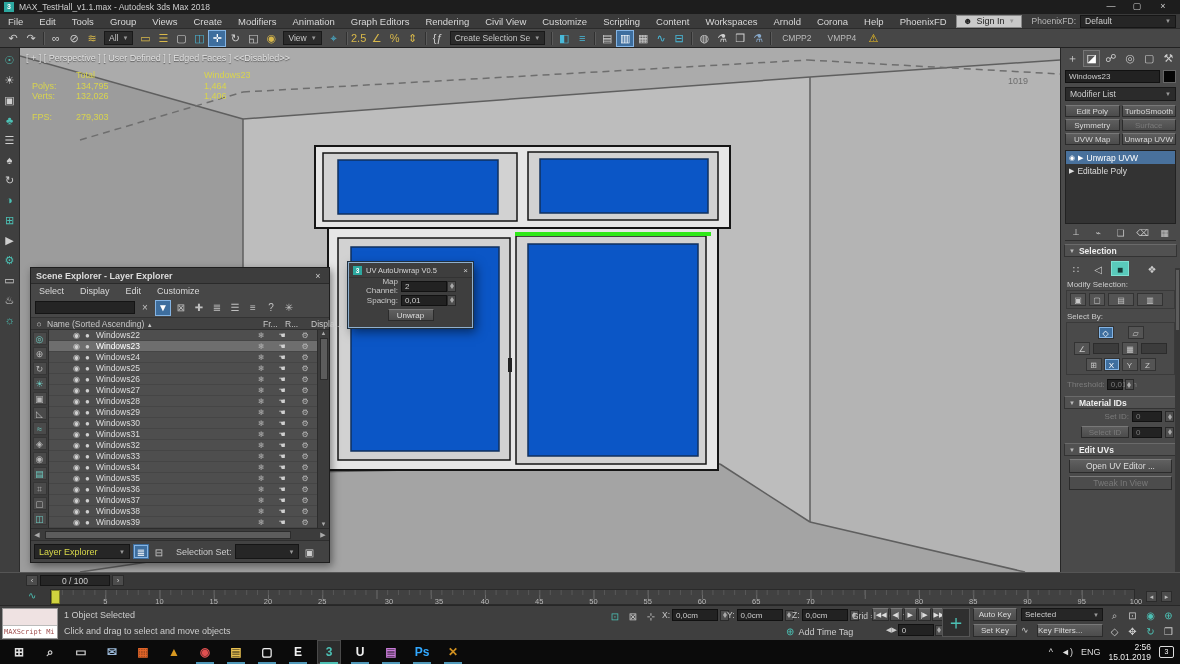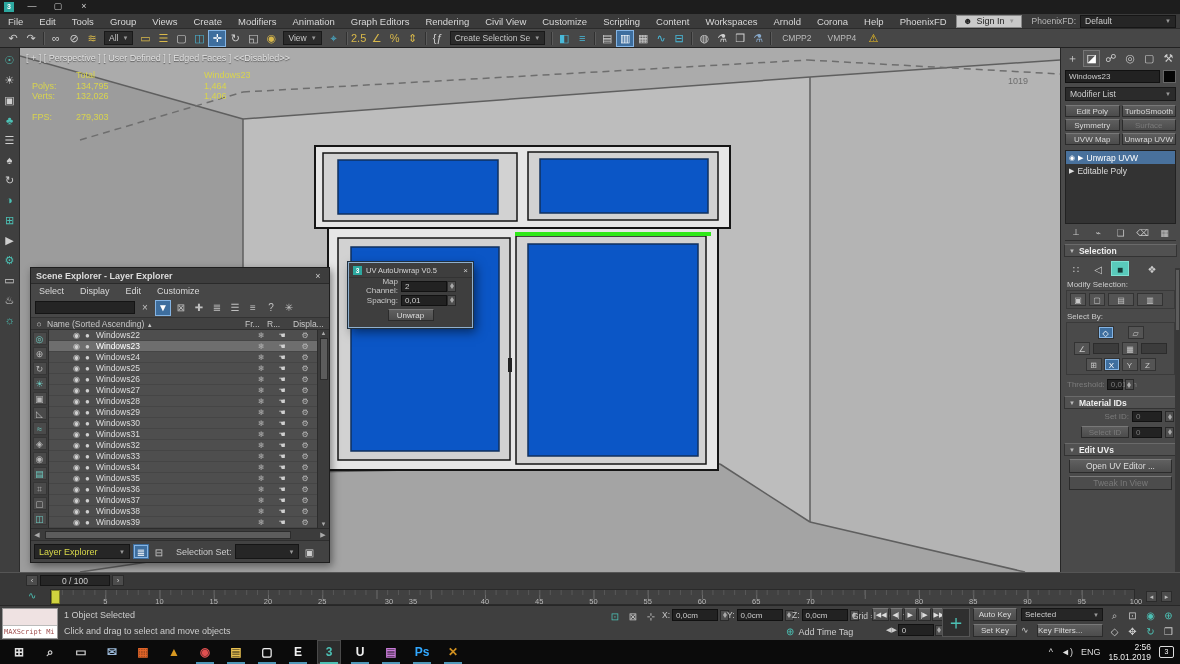--- a/index.html
+++ b/index.html
@@ -41,21 +41,21 @@
 .se-menu{height:14px;display:flex;align-items:center}
 .se-menu .menu-item{font-size:9px;padding:0 8px}
 .se-tools{height:20px;display:flex;align-items:center;gap:2px;padding:0 4px;border-bottom:1px solid #333}
 .se-search{width:100px;height:13px;background:#242424;border:1px solid #141414}
 .se-tico{width:16px;height:16px;text-align:center;line-height:16px;color:#c0c0c0;font-size:10px}
 .se-tico.active{background:#3e6e9e;box-shadow:inset 0 0 0 1px #84b4e4;color:#fff}
 .se-cols{height:12px;background:#414141;border-bottom:1px solid #2e2e2e;display:flex;align-items:center;font-size:8.5px;color:#c8c8c8}
 .se-cols .c-dot{width:16px;text-align:center}
 .se-cols .c-name{flex:1}
 .se-cols .c-sm{width:22px}
-.se-cols .c-md{width:26px}.se-cols .c-lg{width:36px}
+.se-cols .c-md{width:26px}.se-cols .c-lg{width:18px}
 .se-body{flex:1;position:relative;background:#4b4b4b;overflow:hidden}
 .fstrip{position:absolute;left:0;top:0;bottom:0;width:18px;background:#3d3d3d;display:flex;flex-direction:column;align-items:center;gap:2px;padding-top:2px;border-right:1px solid #2c2c2c}
 .fsico{width:14px;height:13px;font-size:9px;line-height:13px;text-align:center;background:#4a4a4a;border:1px solid #363636}
 .se-rows{position:absolute;left:18px;right:12px;top:0;bottom:0;overflow:hidden}
 .se-row{height:11px;display:flex;align-items:center;border-bottom:1px solid #454545;background:#4e4e4e}
 .se-row.sel{background:#6e6e6e}
 .se-ind{width:22px}
 .se-ico{width:11px;text-align:center;font-size:8px;color:#d0d0d0}
 .se-name{flex:1;font-size:8.5px;color:#ddd;padding-left:3px}
 .se-row.sel .se-name{color:#fff}
@@ -169,20 +169,21 @@
 .tray{margin-left:auto;display:flex;align-items:center;gap:8px;padding-right:6px;color:#ddd}
 .tray .sm{font-size:9px}
 .timecol{text-align:right;font-size:8.5px;line-height:10px;color:#eee}
 .badge{width:15px;height:12px;border:1px solid #ddd;border-radius:2px;font-size:7px;color:#fff;text-align:center;line-height:10px;position:relative}
 </style>
 </head>
 <body>
 
 <div class="titlebar">
   <div class="app-ico">3</div>
+  <div class="titletext">MAX_TestHall_v1.1.max - Autodesk 3ds Max 2018</div>
   <div class="winctl">—</div>
   <div class="winctl">▢</div>
   <div class="winctl">×</div>
 </div>
 
 <div class="menubar">
   <div id="menu-items">
       <div class="menu-item">File</div>
       <div class="menu-item">Edit</div>
       <div class="menu-item">Tools</div>
@@ -739,21 +740,21 @@
   </div>
   <div class="tl-curve">∿</div>
   <div class="ruler" id="ruler">
     <div class="scrub"></div>
   <span class="tl-lab" style="left: 54.25px;">5</span>
       <span class="tl-lab" style="left: 108.5px;">10</span>
       <span class="tl-lab" style="left: 162.75px;">15</span>
       <span class="tl-lab" style="left: 217px;">20</span>
       <span class="tl-lab" style="left: 271.25px;">25</span>
       <span class="tl-lab" style="left: 338px; text-align: right;">30</span>
-      <span class="tl-lab" style="left: 362px;">35</span>
+      <span class="tl-lab" style="left: 388px;">35</span>
       <span class="tl-lab" style="left: 434px;">40</span>
       <span class="tl-lab" style="left: 488.25px;">45</span>
       <span class="tl-lab" style="left: 542.5px;">50</span>
       <span class="tl-lab" style="left: 596.75px;">55</span>
       <span class="tl-lab" style="left: 651px;">60</span>
       <span class="tl-lab" style="left: 705.25px;">65</span>
       <span class="tl-lab" style="left: 759.5px;">70</span>
       <span class="tl-lab" style="left: 776px; margin-top: 20px;">75</span>
       <span class="tl-lab" style="left: 868px;">80</span>
       <span class="tl-lab" style="left: 922.25px;">85</span>

